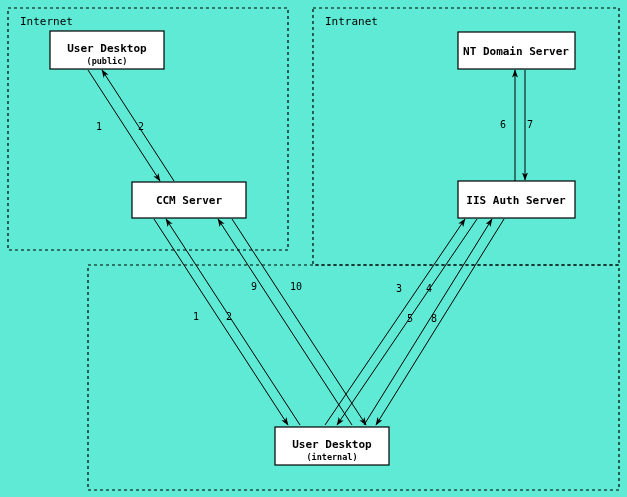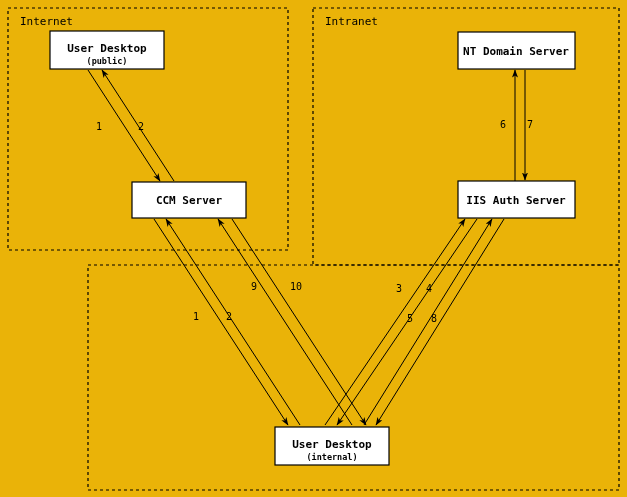--- a/index.html
+++ b/index.html
@@ -7,21 +7,21 @@
     padding: 0;
     background: #ffffff;
   }
   body {
     font-family: "DejaVu Sans Mono", monospace;
   }
   #diagram-root {
     position: relative;
     width: 627px;
     height: 497px;
-    background: #eab308;
+    background: #5eead4;
     overflow: hidden;
   }
   svg.canvas {
     position: absolute;
     top: 0;
     left: 0;
     width: 627px;
     height: 497px;
   }
   .zone-label {

